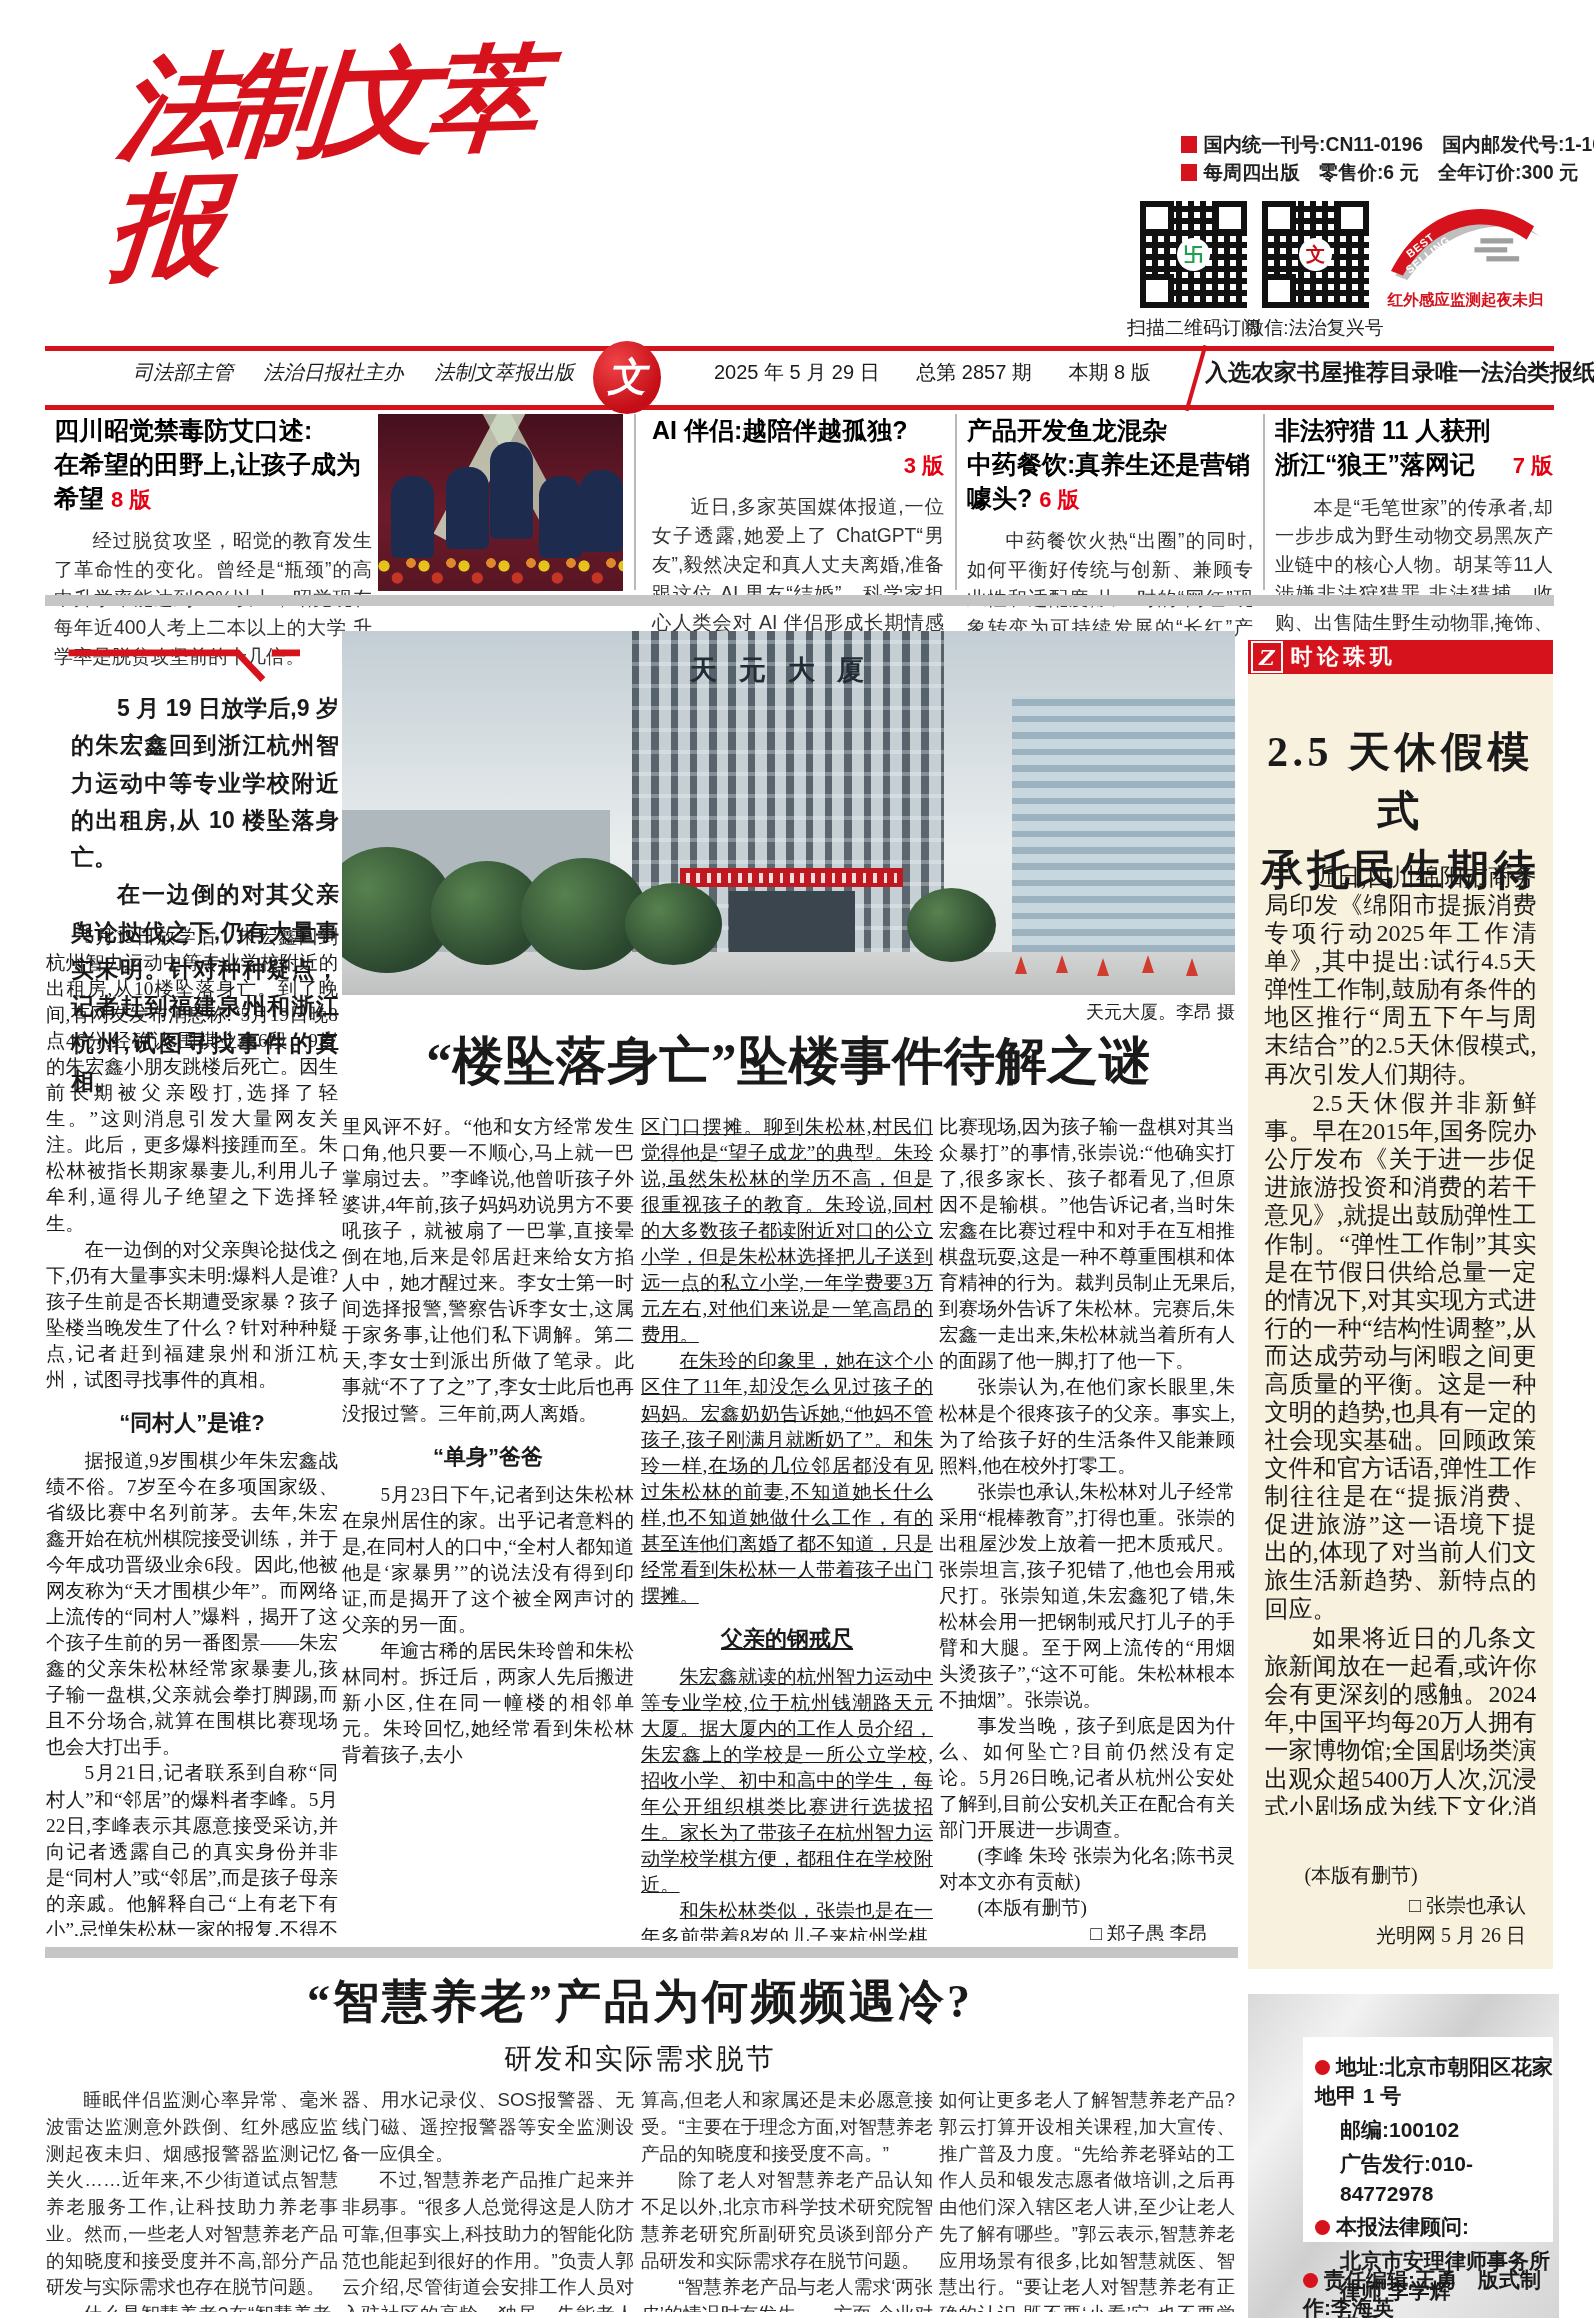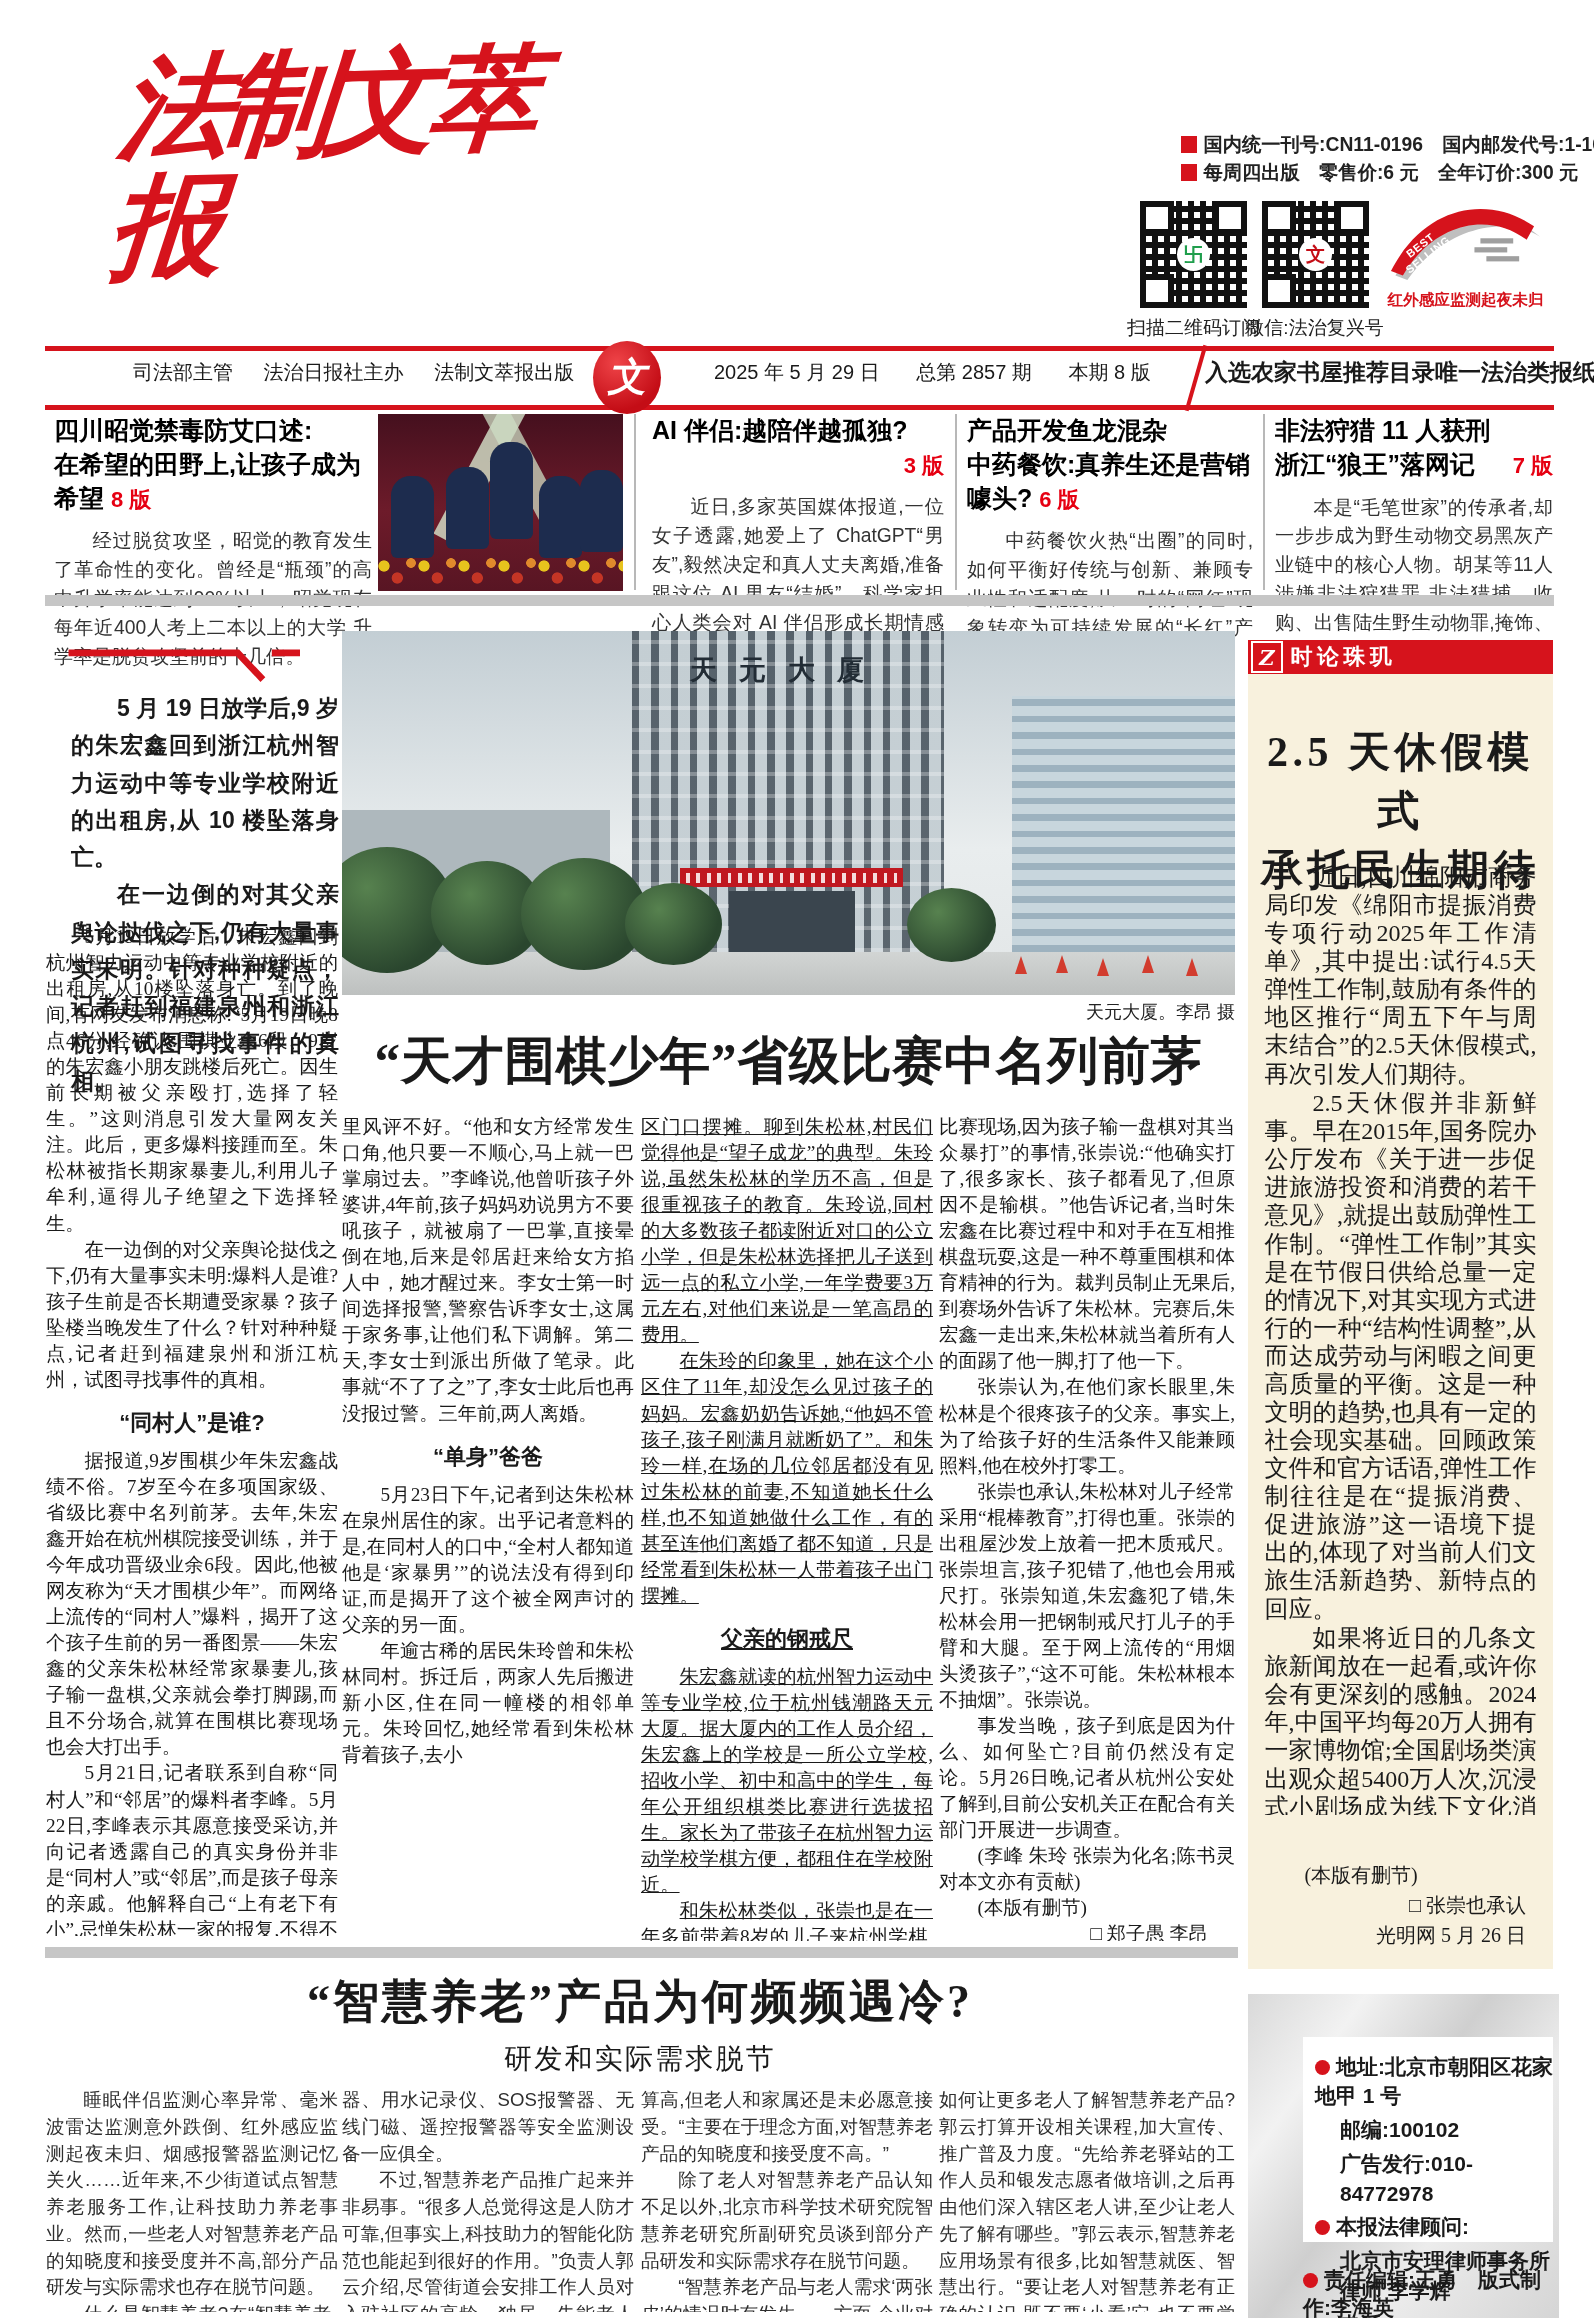--- a/index.html
+++ b/index.html
@@ -26,21 +26,21 @@
   .emblem .bs{position:absolute;left:13.4px;top:43px;color:#fff;font-weight:bold;font-size:11px;
       transform:rotate(-38deg);letter-spacing:0.7px;line-height:1.1;width:52px;text-align:center;}
   .emblem-cap{position:absolute;left:0;top:95px;width:161px;text-align:center;color:#d6131c;
       font-weight:bold;font-size:15.6px;}
 
   
   .datebar{left:45px;top:346px;width:1509px;height:54px;background:#fff;
       border-top:5.2px solid #d6131c;border-bottom:5.2px solid #d6131c;font-size:20px;}
   .datebar .seg{position:absolute;top:0;height:43px;line-height:43px;white-space:nowrap;}
   .db-left{left:88px;}
-  .db-left span{margin-right:25px;}
+  .db-left span{margin-right:25px;font-style:italic;}
   .db-date{left:669px;}
   .db-date span{margin-right:31px;}
   .db-right{left:1160px;width:348px;text-align:center;font-weight:bold;font-size:23px;}
   .db-slash{position:absolute;left:1149px;top:-7.4px;width:3.7px;height:68px;background:#d6131c;
       transform:rotate(16deg);}
   .db-logo{position:absolute;left:548px;top:-10.4px;width:68px;height:73px;border-radius:50%;
       background:radial-gradient(circle at 35% 30%,#ef4448,#c40d16 70%);color:#fff;display:flex;
       align-items:center;justify-content:center;font-size:39px;font-family:"DejaVu Serif",serif;
       font-style:italic;font-weight:bold;z-index:3;}
 
@@ -277,21 +277,21 @@
     <span class="tree" style="left:283px;bottom:30px;width:97px;height:82px;"></span>
     <span class="tree" style="left:565px;bottom:33px;width:89px;height:74px;"></span>
     <span class="cone" style="left:673px;bottom:21px;"></span>
     <span class="cone" style="left:714px;bottom:22px;"></span>
     <span class="cone" style="left:755px;bottom:19.3px;"></span>
     <span class="cone" style="left:800px;bottom:22px;"></span>
     <span class="cone" style="left:844px;bottom:19.3px;"></span>
   </div>
   <div class="abs pm-cap">天元大厦。李昂 摄</div>
 
-  <div class="abs headline">“天才围棋少年”省级比赛中名列前茅</div>
+  <div class="abs headline">“楼坠落身亡”坠楼事件待解之谜</div>
 
   <div class="abs mcol" style="left:46px;top:924px;width:292px;height:1012px;">
       <p>5月19日放学后，朱宏鑫回到杭州智力运动中等专业学校附近的出租房,从10楼坠落身亡。到了晚间,有网友发布消息称:“5月19日晚8点46分,经确认:围棋业余6段、9岁的朱宏鑫小朋友跳楼后死亡。因生前长期被父亲殴打,选择了轻生。”这则消息引发大量网友关注。此后，更多爆料接踵而至。朱松林被指长期家暴妻儿,利用儿子牟利,逼得儿子绝望之下选择轻生。</p>
       <p>在一边倒的对父亲舆论挞伐之下,仍有大量事实未明:爆料人是谁?孩子生前是否长期遭受家暴？孩子坠楼当晚发生了什么？针对种种疑点,记者赶到福建泉州和浙江杭州，试图寻找事件的真相。</p>
       <h4>“同村人”是谁?</h4>
       <p>据报道,9岁围棋少年朱宏鑫战绩不俗。7岁至今在多项国家级、省级比赛中名列前茅。去年,朱宏鑫开始在杭州棋院接受训练，并于今年成功晋级业余6段。因此,他被网友称为“天才围棋少年”。而网络上流传的“同村人”爆料，揭开了这个孩子生前的另一番图景——朱宏鑫的父亲朱松林经常家暴妻儿,孩子输一盘棋,父亲就会拳打脚踢,而且不分场合,就算在围棋比赛现场也会大打出手。</p>
       <p>5月21日,记者联系到自称“同村人”和“邻居”的爆料者李峰。5月22日,李峰表示其愿意接受采访,并向记者透露自己的真实身份并非是“同村人”或“邻居”,而是孩子母亲的亲戚。他解释自己“上有老下有小”,忌惮朱松林一家的报复,不得不以“同村人”的身份掩饰。</p>
     </div>
   <div class="abs mcol" style="left:342px;top:1114px;width:292px;height:827px;">
       <p class="ni">里风评不好。“他和女方经常发生口角,他只要一不顺心,马上就一巴掌扇过去。”李峰说,他曾听孩子外婆讲,4年前,孩子妈妈劝说男方不要吼孩子，就被扇了一巴掌,直接晕倒在地,后来是邻居赶来给女方掐人中，她才醒过来。李女士第一时间选择报警,警察告诉李女士,这属于家务事,让他们私下调解。第二天,李女士到派出所做了笔录。此事就“不了了之”了,李女士此后也再没报过警。三年前,两人离婚。</p>

